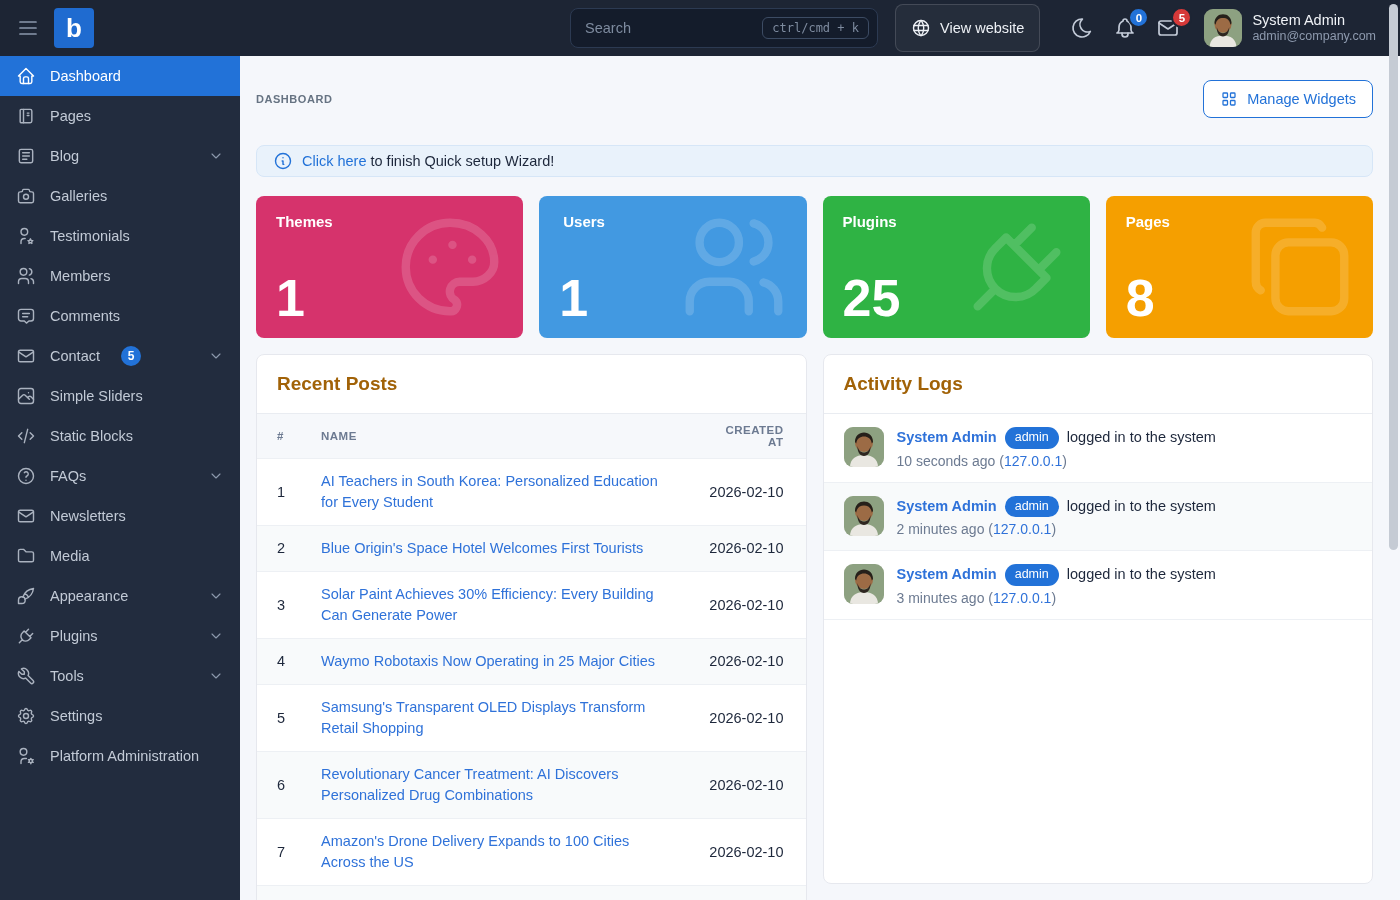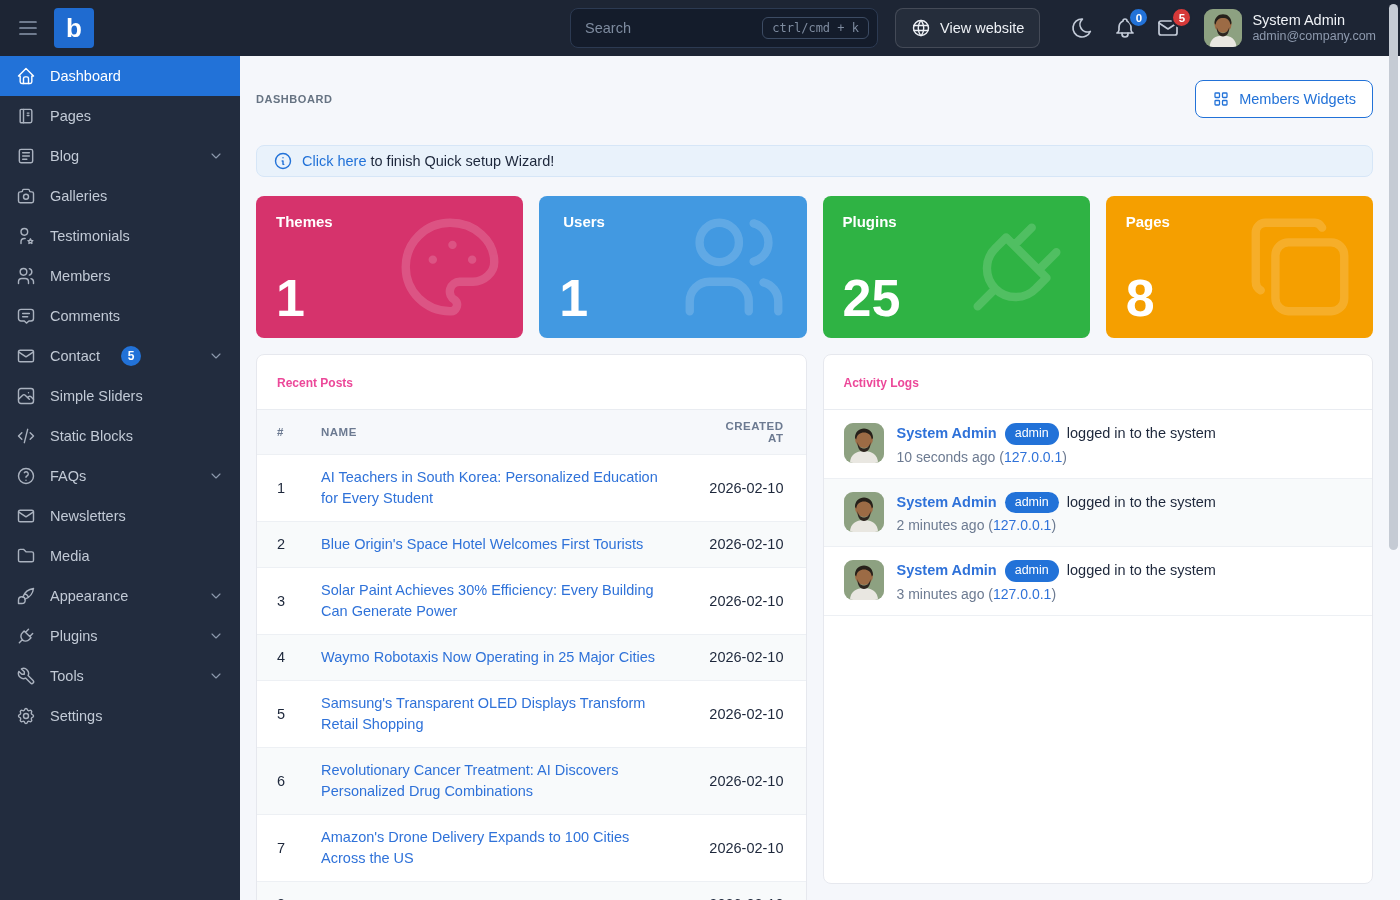--- a/index.html
+++ b/index.html
@@ -15,21 +15,21 @@
     color: #fff; font-size: 26px; font-weight: 700; display: flex; align-items: center; justify-content: center; }
   .searchbox { position: absolute; left: 570px; top: 8px; width: 308px; height: 40px;
     background: #141c2b; border: 1px solid #2c3a52; border-radius: 8px;
     display: flex; align-items: center; padding: 0 8px 0 12px; }
   .searchbox input { flex: 1; background: transparent; border: 0; outline: none;
     color: #cfd6e0; font-size: 14.5px; font-family: inherit; min-width: 0; }
   .searchbox input::placeholder { color: #7e8b9f; }
   .kbd { border: 1px solid #3c4b63; border-radius: 6px; padding: 3px 9px; color: #7e8b9f;
     font-family: "DejaVu Sans Mono", monospace; font-size: 12px; white-space: nowrap; }
   .nav-right { margin-left: auto; display: flex; align-items: center; gap: 17px; }
-  .btn-ghost-dark { display: flex; align-items: center; gap: 9px; height: 40px; padding: 0 15px;
+  .btn-ghost-dark { display: flex; align-items: center; gap: 9px; height: 48px; padding: 0 15px;
     background: rgba(255,255,255,.04); border: 1px solid rgba(255,255,255,.14); border-radius: 8px;
     color: #eef1f6; font-size: 14.5px; font-family: inherit; cursor: pointer; margin-right: 12px; }
   .btn-ghost-dark .ic { width: 20px; height: 20px; }
   .nav-iconbtn { position: relative; width: 26px; height: 26px; padding: 1px; background: none; border: 0;
     color: #c3cbd8; cursor: pointer; }
   .nav-badge { position: absolute; top: -8px; right: -11px; min-width: 21px; height: 21px; padding: 0 5px;
     border-radius: 11px; border: 2px solid #1d2534; color: #fff; font-size: 11.5px; font-weight: 600;
     display: flex; align-items: center; justify-content: center; }
   .nav-badge.blue { background: #2272d8; }
   .nav-badge.red  { background: #d63939; }
@@ -71,21 +71,21 @@
   .stat-card { position: relative; height: 142px; border-radius: 8px; padding: 17px 20px;
     color: #fff; overflow: hidden; cursor: pointer; }
   .stat-label { font-size: 15px; font-weight: 600; }
   .stat-value { position: absolute; left: 20px; bottom: 14px; font-size: 52px; font-weight: 700; line-height: 1; }
   .stat-icon { position: absolute; right: 14px; top: 50%; transform: translateY(-50%);
     width: 118px; height: 118px; opacity: .16; }
 
   .grid-2 { margin-top: 16px; display: grid; grid-template-columns: 1fr 1fr; gap: 16px; align-items: start; }
   .card { background: #fff; border: 1px solid #e6e8ee; border-radius: 8px; overflow: hidden; }
   .card-header { padding: 18px 20px; border-bottom: 1px solid #e9ecf1; }
-  .card-title { font-size: 12px; font-weight: 600; color: #ec4899; }
+  .card-title { font-size: 19px; font-weight: 600; color: #a16207; }
 
   table { width: 100%; border-collapse: collapse; font-size: 14.5px; color: #1d273b; }
   thead th { background: #f6f8fb; color: #6c7a91; font-size: 11.5px; font-weight: 600;
     letter-spacing: .04em; text-align: left; padding: 10px 16px 10px 20px; }
   thead th:last-child { text-align: right; padding-right: 22px; }
   tbody td { padding: 12px 16px 12px 20px; border-top: 1px solid #edf0f4; vertical-align: middle; line-height: 1.45; }
   tbody tr:nth-child(even) { background: #f8fafb; }
   td.num { width: 42px; color: #1d273b; }
   td.date { width: 116px; text-align: right; white-space: nowrap; padding-right: 22px; }
   a.post-link { color: #2f72d9; text-decoration: none; cursor: pointer; }
@@ -383,38 +383,50 @@
         <span class="ic">
           <svg viewBox="0 0 24 24" fill="none" stroke="currentColor" stroke-width="1.7" stroke-linecap="round" stroke-linejoin="round">
             <circle cx="12" cy="12" r="3"></circle>
             <path d="M10.325 4.317c.426-1.756 2.924-1.756 3.35 0a1.724 1.724 0 0 0 2.573 1.066c1.543-.94 3.31.826 2.37 2.37a1.724 1.724 0 0 0 1.065 2.572c1.756.426 1.756 2.924 0 3.35a1.724 1.724 0 0 0-1.066 2.573c.94 1.543-.826 3.31-2.37 2.37a1.724 1.724 0 0 0-2.572 1.065c-.426 1.756-2.924 1.756-3.35 0a1.724 1.724 0 0 0-2.573-1.066c-1.543.94-3.31-.826-2.37-2.37a1.724 1.724 0 0 0-1.065-2.572c-1.756-.426-1.756-2.924 0-3.35a1.724 1.724 0 0 0 1.066-2.573c-.94-1.543.826-3.31 2.37-2.37.996.608 2.296.07 2.572-1.065z"></path>
           </svg>
         </span>
         <span>Settings</span>
 
       </div>
 
+      <div class="side-item">
+        <span class="ic">
+          <svg viewBox="0 0 24 24" fill="none" stroke="currentColor" stroke-width="1.7" stroke-linecap="round" stroke-linejoin="round">
+            <circle cx="9" cy="7" r="4"></circle>
+            <path d="M6 21v-2a4 4 0 0 1 4-4h2.5"></path>
+            <circle cx="17.8" cy="18" r="2"></circle>
+            <path d="M17.8 14.8v1.1M17.8 20.1v1.1M20.6 16.4l-1 .55M16 19.05l-1 .55M15 16.4l1 .55M19.6 19.05l1 .55"></path>
+          </svg>
+        </span>
+        <span>Platform Administration</span>
+
+      </div>
 
   </nav>
 </aside>
 
 <main class="content">
 
   <div class="page-head">
     <span class="breadcrumb">DASHBOARD</span>
     <button class="btn-outline">
       <span class="ic">
           <svg viewBox="0 0 24 24" fill="none" stroke="currentColor" stroke-width="1.7" stroke-linecap="round" stroke-linejoin="round">
             <rect x="4" y="4" width="6" height="6" rx="1"></rect>
             <rect x="14" y="4" width="6" height="6" rx="1"></rect>
             <rect x="4" y="14" width="6" height="6" rx="1"></rect>
             <rect x="14" y="14" width="6" height="6" rx="1"></rect>
           </svg>
         </span>
-      <span>Members Widgets</span>
+      <span>Manage Widgets</span>
     </button>
   </div>
 
   <div class="alert-info">
     <span class="ic">
         <svg viewBox="0 0 24 24" fill="none" stroke="currentColor" stroke-width="1.7" stroke-linecap="round" stroke-linejoin="round">
           <circle cx="12" cy="12" r="9"></circle>
           <path d="M12 8h.01M11 12h1v4h1"></path>
         </svg>
       </span>

